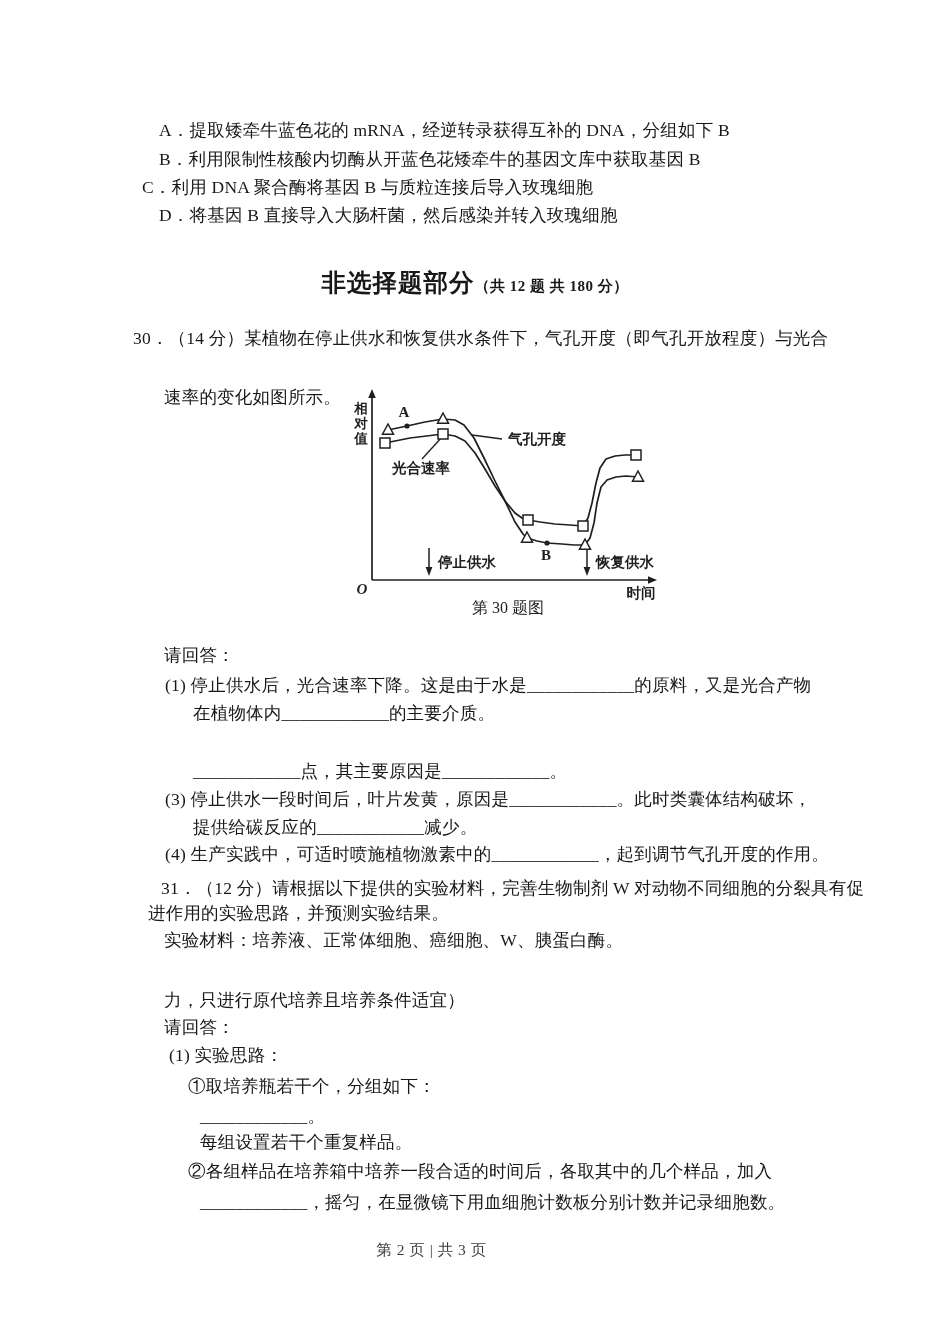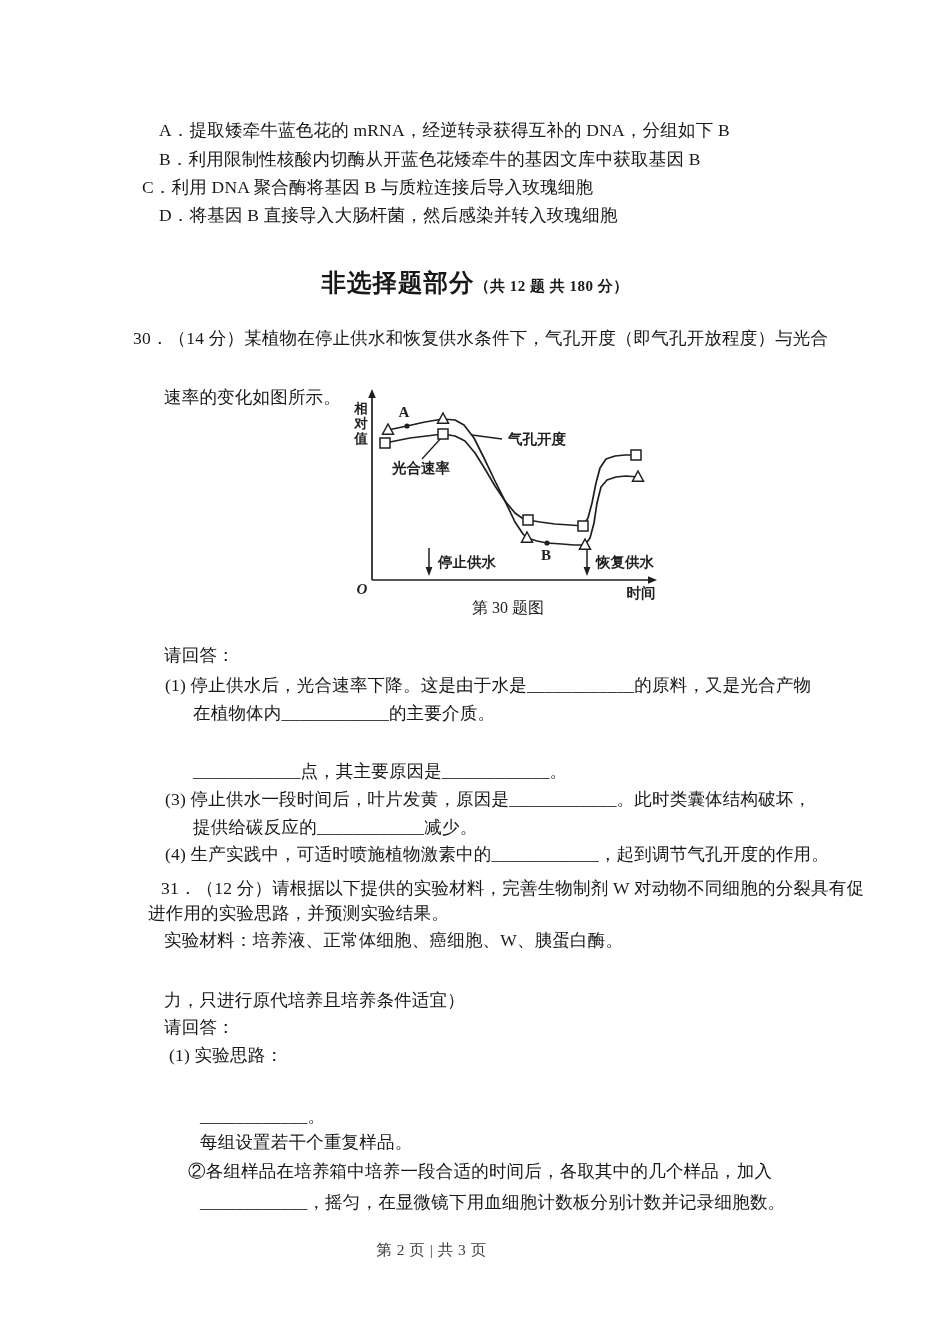--- a/index.html
+++ b/index.html
@@ -86,17 +86,18 @@
     <div class="line" style="left: 193px; top: 759px;">____________点，其主要原因是____________。</div>
     <div class="line" style="left: 165px; top: 787px;">(3) 停止供水一段时间后，叶片发黄，原因是____________。此时类囊体结构破坏，</div>
     <div class="line" style="left: 193px; top: 815px;">提供给碳反应的____________减少。</div>
     <div class="line" style="left: 165px; top: 842px;">(4) 生产实践中，可适时喷施植物激素中的____________，起到调节气孔开度的作用。</div>
     <div class="line" style="left: 133px; top: 876px; margin-left: 28px;">31．（12 分）请根据以下提供的实验材料，完善生物制剂 W 对动物不同细胞的分裂具有促</div>
     <div class="line" style="left: 148px; top: 901px;">进作用的实验思路，并预测实验结果。</div>
     <div class="line" style="left: 164px; top: 928px;">实验材料：培养液、正常体细胞、癌细胞、W、胰蛋白酶。</div>
     <div class="line" style="left: 164px; top: 988px;">力，只进行原代培养且培养条件适宜）</div>
     <div class="line" style="left: 164px; top: 1015px;">请回答：</div>
     <div class="line" style="left: 163px; top: 1043px; margin-left: 6px;">(1) 实验思路：</div>
+    <div class="line" style="left: 188px; top: 1074px;">①取培养瓶若干个，分组如下：</div>
     <div class="line" style="left: 200px; top: 1104px;">____________。</div>
     <div class="line" style="left: 200px; top: 1130px;">每组设置若干个重复样品。</div>
     <div class="line" style="left: 188px; top: 1159px;">②各组样品在培养箱中培养一段合适的时间后，各取其中的几个样品，加入</div>
     <div class="line" style="left: 200px; top: 1190px;">____________，摇匀，在显微镜下用血细胞计数板分别计数并记录细胞数。</div>
   </div>
 
 </body></html>

